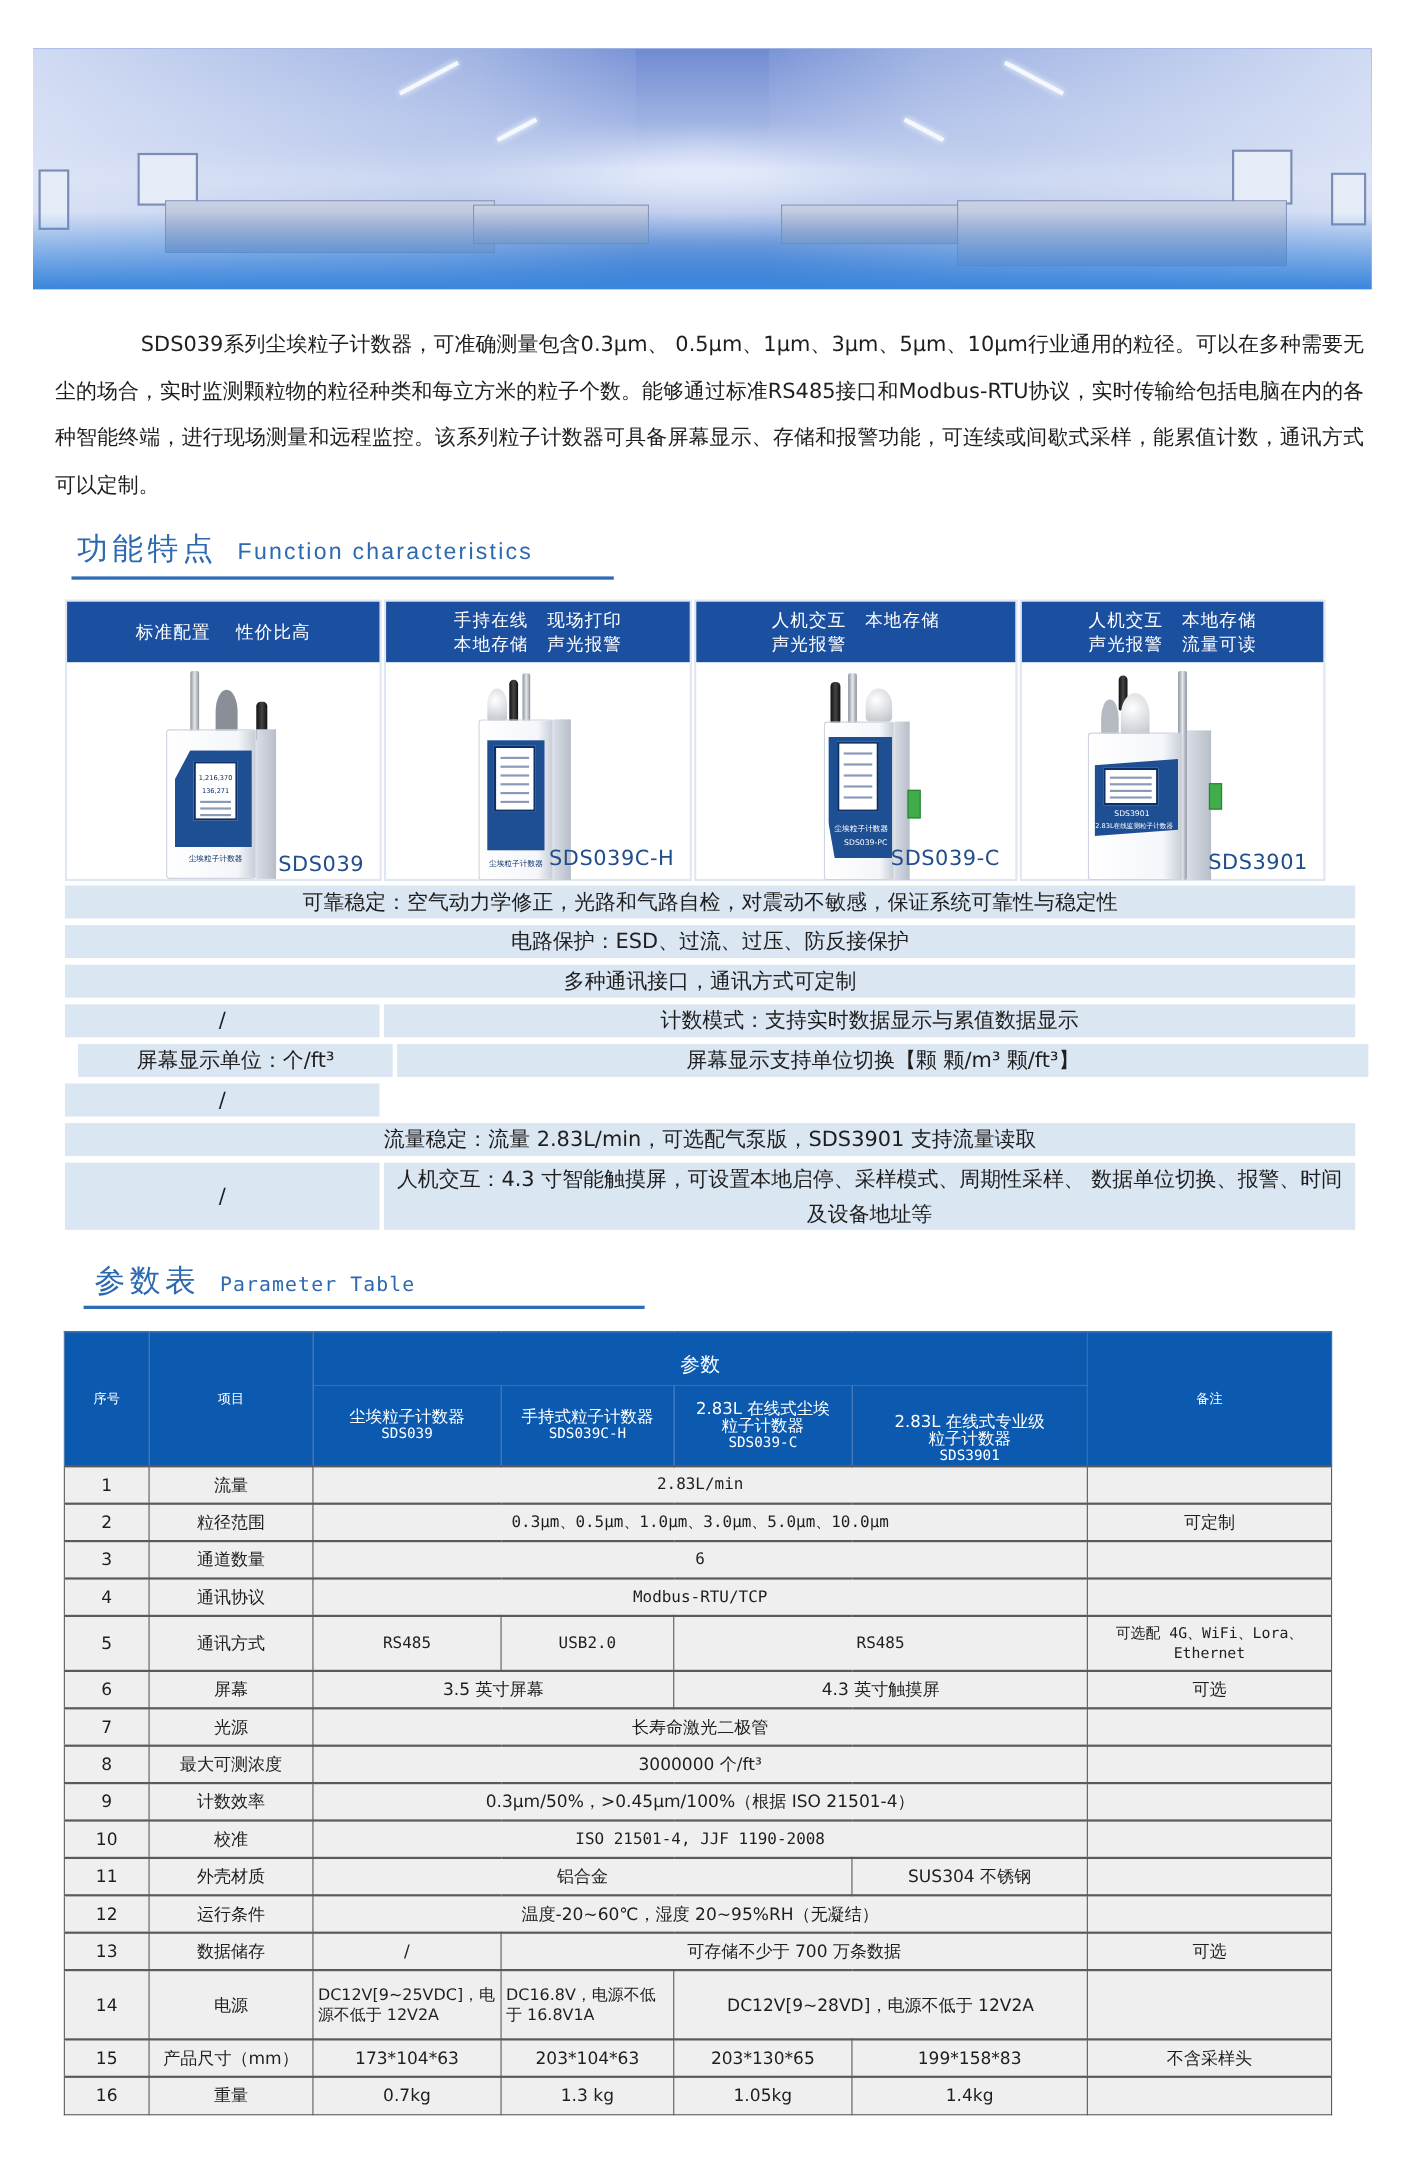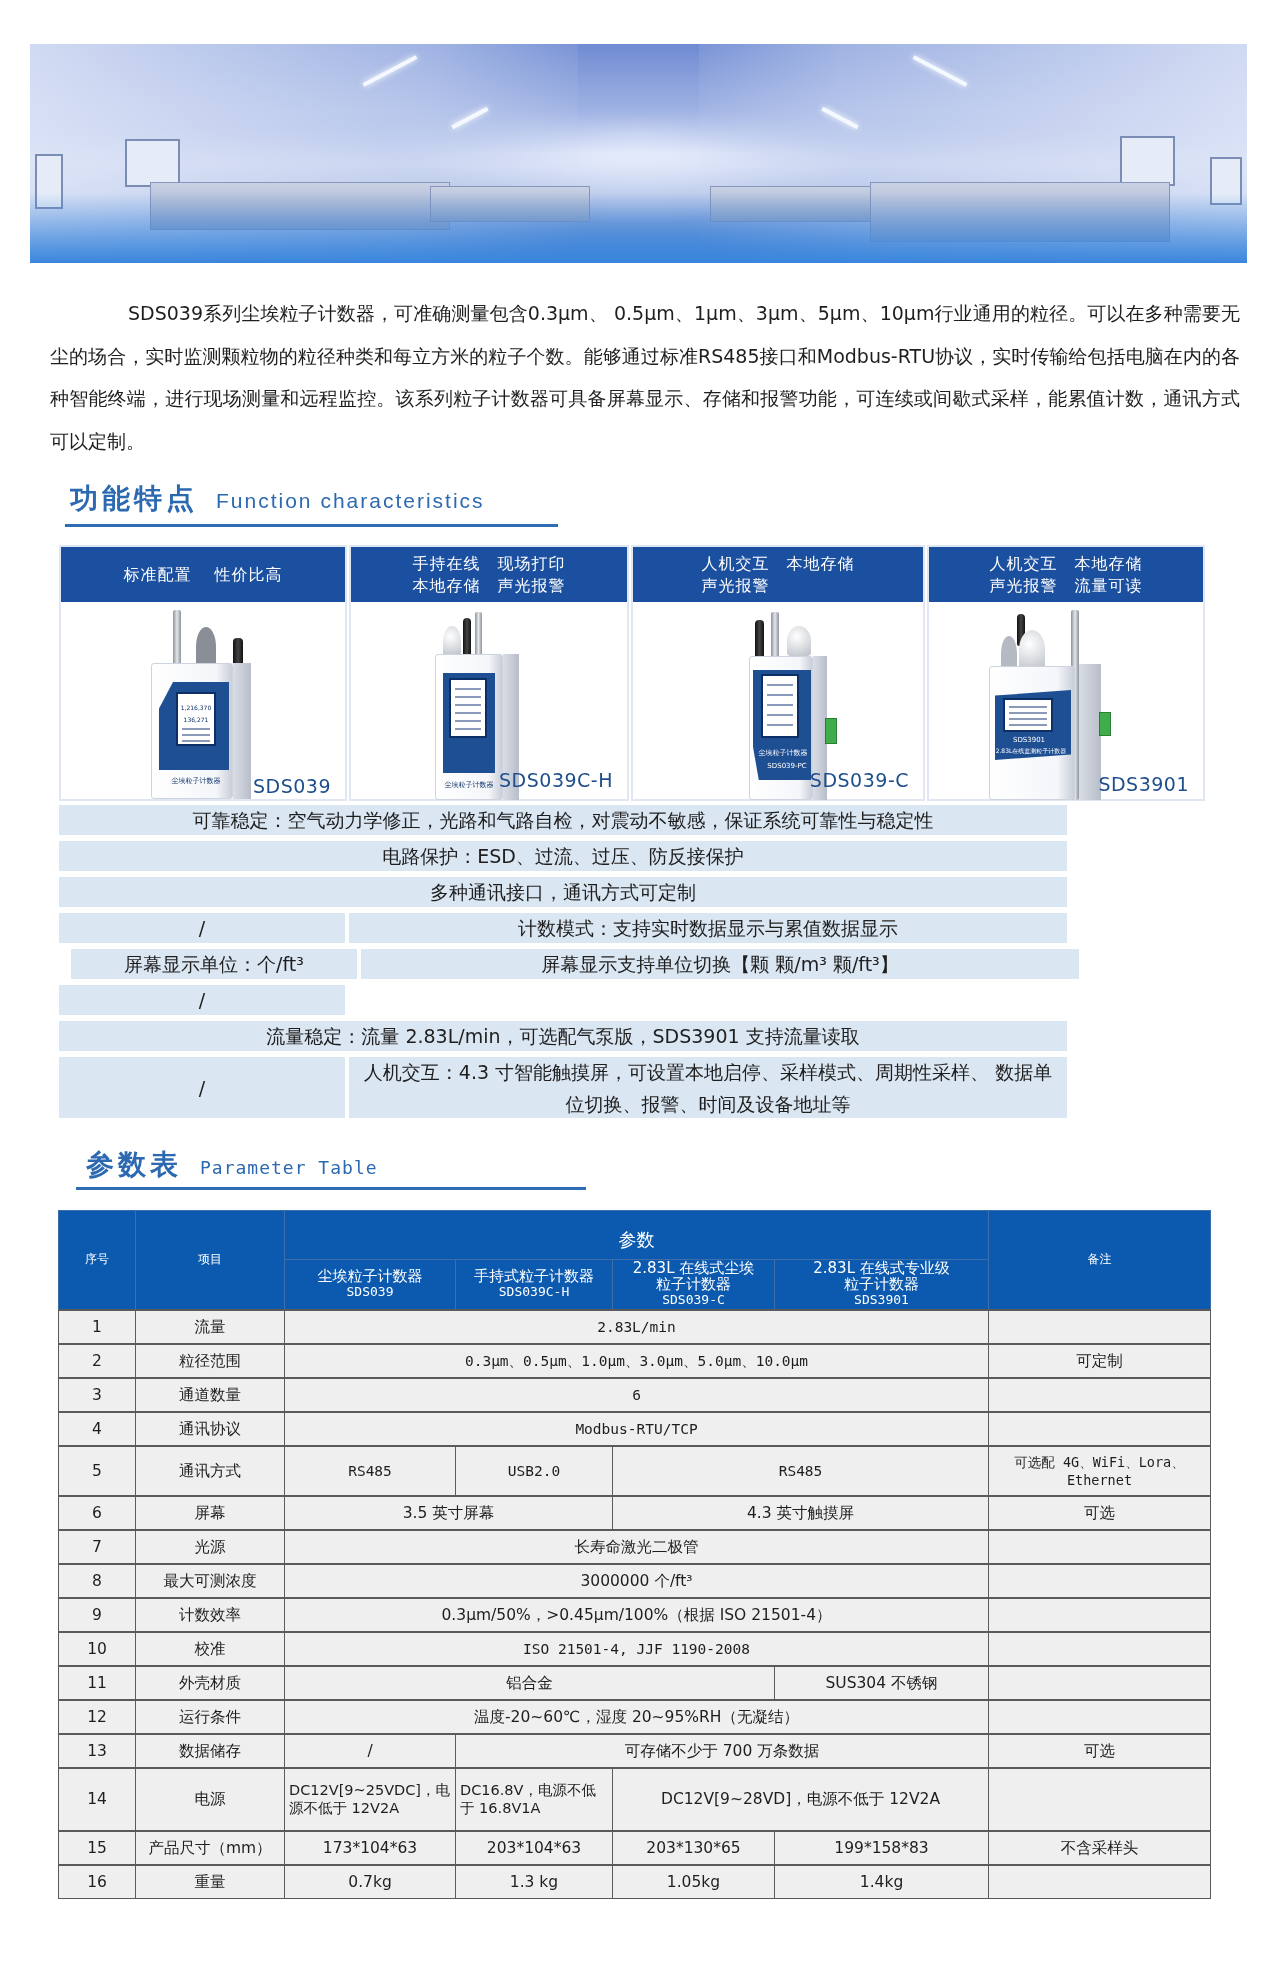--- a/index.html
+++ b/index.html
@@ -27,21 +27,21 @@
   .title-box { position: absolute; left: 0; top: 141px; width: 790px; height: 78px; background: rgba(58,92,178,0.88); }
   .title-text { position: absolute; left: 16px; top: 8px; font-size: 48px; color: #ffffff; letter-spacing: 3px;
     font-family: "DejaVu Sans", "Liberation Sans", sans-serif; font-weight: normal; line-height: 62px; }
 
   
   .intro { position: absolute; left: 50px; top: 292px; width: 1190px; font-size: 19px; line-height: 42.5px; color: #1e1e1e; }
   .intro p { text-indent: 78px; text-align: justify; }
 
   
   .sec-head { position: absolute; display: flex; align-items: baseline; }
-  .sec-head .cn { font-size: 28px; font-weight: bold; color: #2c69b0; letter-spacing: 4px; }
+  .sec-head .cn { font-size: 28px; font-weight: normal; color: #2c69b0; letter-spacing: 4px; }
   .sec-head .en { font-size: 21px; color: #2c69b0; margin-left: 18px; letter-spacing: 2px; font-family: Liberation Sans, sans-serif; }
   .sec-head.mono .en { font-family: "DejaVu Sans Mono", "Liberation Mono", monospace; font-size: 18px; letter-spacing: 1px; }
   .sec-line { position: absolute; height: 3px; background: #2e6db4; }
 
   
   .feat-grid { position: absolute; left: 59px; top: 545px; width: 1146px; height: 256px; }
   .feat-col { position: absolute; top: 0; height: 256px; background: #ffffff; border: 2px solid #e0e7f2; }
   .feat-head { position: absolute; left: 0; top: 0; width: 100%; height: 55px; background: #1b4fa0; color: #ffffff;
     font-size: 16px; display: flex; align-items: center; justify-content: center; text-align: center; line-height: 22px; letter-spacing: 1px; }
   .feat-head .inner { white-space: pre-line; }
@@ -56,21 +56,21 @@
   .dev .blue { position: absolute; background: #1f4f93; }
   .dev .screen { position: absolute; background: #ffffff; border: 2px solid #0c2f66; }
   .dev .screen .ln { position: absolute; left: 4px; right: 4px; height: 2px; background: #8a9ab8; }
   .dev .probe { position: absolute; background: linear-gradient(90deg,#8d939c,#e4e7eb,#8d939c); border-radius: 2px; }
   .dev .ant { position: absolute; background: linear-gradient(90deg,#111,#444,#111); border-radius: 4px 4px 2px 2px; }
   .dev .dome { position: absolute; background: radial-gradient(circle at 40% 35%, #ffffff, #b9bec6); border-radius: 50% 50% 4px 4px; }
   .dev .term { position: absolute; background: #3fae4a; border: 1px solid #2c7d35; }
   .dev .cap { position: absolute; font-size: 7px; color: #ffffff; text-align: center; }
 
   
-  .frow { position: absolute; left: 59px; width: 1008px; display: flex; }
+  .frow { position: absolute; left: 59px; width: 1173px; display: flex; }
   .frow .cell { background: #dbe6f3; display: flex; align-items: center; justify-content: center; font-size: 19px; color: #1e1e1e; text-align: center; line-height: 32px; }
   .frow .cell.full { width: 100%; }
   .frow .cell.left { width: 286px; margin-right: 4px; }
   .frow .cell.right { flex: 1; }
 
   
   .ptable { position: absolute; left: 58px; top: 1210px; width: 1152px; border-collapse: collapse; table-layout: fixed; }
   .ptable th, .ptable td { border: 1px solid #5a5a5a; text-align: center; vertical-align: middle; }
   .ptable th { background: #0b5ab0; color: #ffffff; font-weight: normal; border-color: #3f6fa8; }
   .ptable thead tr.h1 th { height: 49px; }
@@ -289,21 +289,21 @@
       <th class="sub">
         <div>手持式粒子计数器</div>
         <div class="code">SDS039C-H</div>
       </th>
       <th class="sub">
         <div style="white-space:pre-line;">2.83L 在线式尘埃
 粒子计数器</div>
         <div class="code">SDS039-C</div>
       </th>
       <th class="sub">
-        <div style="white-space:pre-line;">2.83L 在线式专业级
+        <div style="white-space:pre-line;margin-top:24px;">2.83L 在线式专业级
 粒子计数器</div>
         <div class="code">SDS3901</div>
       </th>
     </tr>
   </thead>
   <tbody>
     <tr>
       <td>1</td>
       <td>流量</td>
       <td class="mono" colspan="4">2.83L/min</td>

